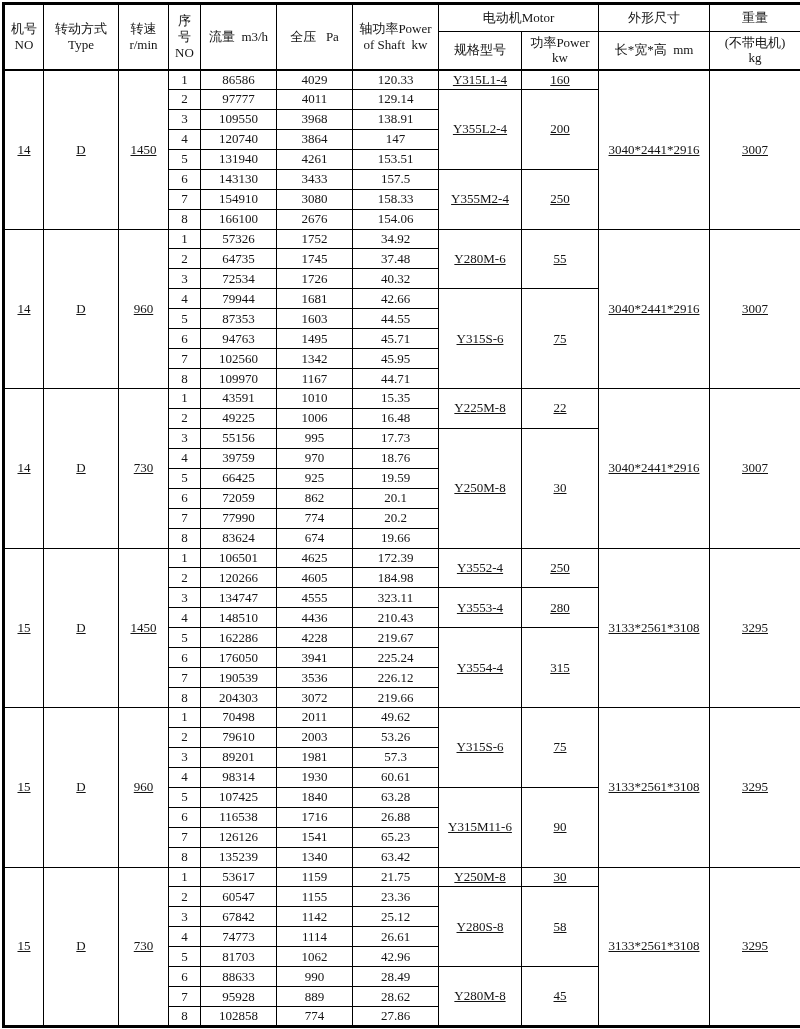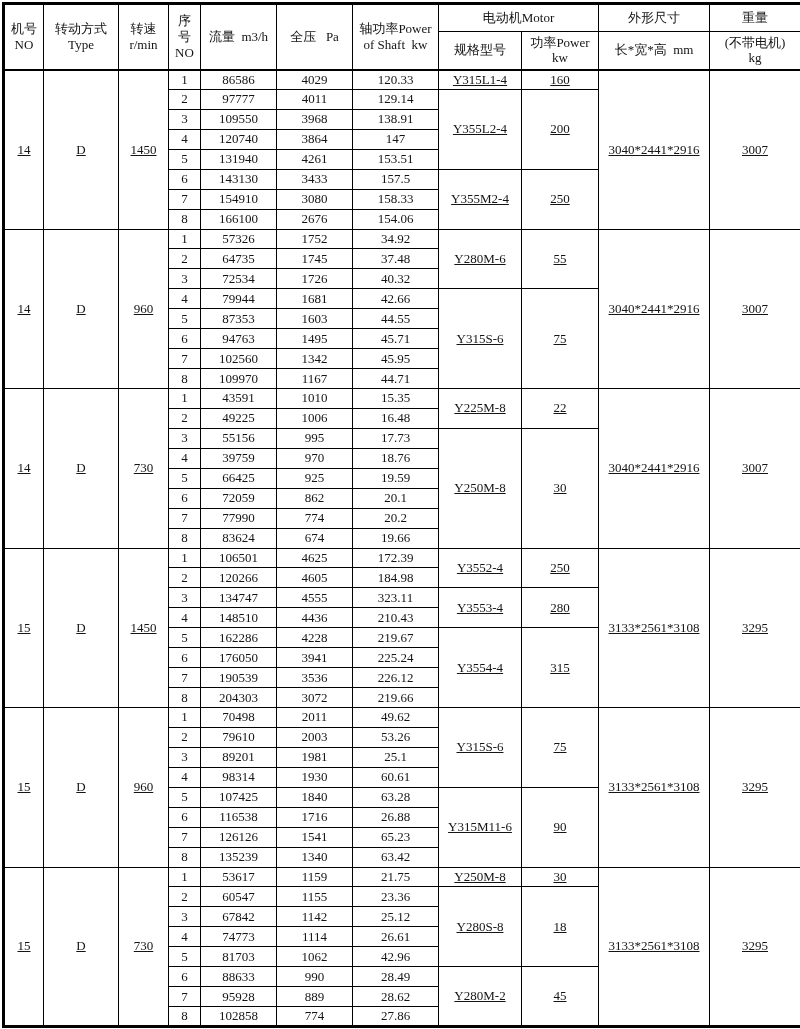--- a/index.html
+++ b/index.html
@@ -341,21 +341,21 @@
       <tr>
         <td class="num">2</td>
         <td class="num">79610</td>
         <td class="num">2003</td>
         <td class="num mg-right">53.26</td>
       </tr>
       <tr>
         <td class="num">3</td>
         <td class="num">89201</td>
         <td class="num">1981</td>
-        <td class="num mg-right">25.1</td>
+        <td class="num mg-right">57.3</td>
       </tr>
       <tr>
         <td class="num grp-end">4</td>
         <td class="num grp-end">98314</td>
         <td class="num grp-end">1930</td>
         <td class="num mg-right grp-end">60.61</td>
       </tr>
       <tr>
         <td class="num">5</td>
         <td class="num">107425</td>
@@ -394,21 +394,21 @@
         <td class="b2 mg-right">30</td>
         <td rowspan="8" class="b2">3133*2561*3108</td>
         <td rowspan="8" class="b2">3295</td>
       </tr>
       <tr>
         <td class="num">2</td>
         <td class="num">60547</td>
         <td class="num">1155</td>
         <td class="num mg-right">23.36</td>
         <td rowspan="4" class="b2">Y280S-8</td>
-        <td rowspan="4" class="b2 mg-right">18</td>
+        <td rowspan="4" class="b2 mg-right">58</td>
       </tr>
       <tr>
         <td class="num">3</td>
         <td class="num">67842</td>
         <td class="num">1142</td>
         <td class="num mg-right">25.12</td>
       </tr>
       <tr>
         <td class="num">4</td>
         <td class="num">74773</td>
@@ -419,21 +419,21 @@
         <td class="num grp-end">5</td>
         <td class="num grp-end">81703</td>
         <td class="num grp-end">1062</td>
         <td class="num mg-right grp-end">42.96</td>
       </tr>
       <tr>
         <td class="num">6</td>
         <td class="num">88633</td>
         <td class="num">990</td>
         <td class="num mg-right">28.49</td>
-        <td rowspan="3" class="b2">Y280M-2</td>
+        <td rowspan="3" class="b2">Y280M-8</td>
         <td rowspan="3" class="b2 mg-right">45</td>
       </tr>
       <tr>
         <td class="num">7</td>
         <td class="num">95928</td>
         <td class="num">889</td>
         <td class="num mg-right">28.62</td>
       </tr>
       <tr>
         <td class="num grp-end">8</td>

